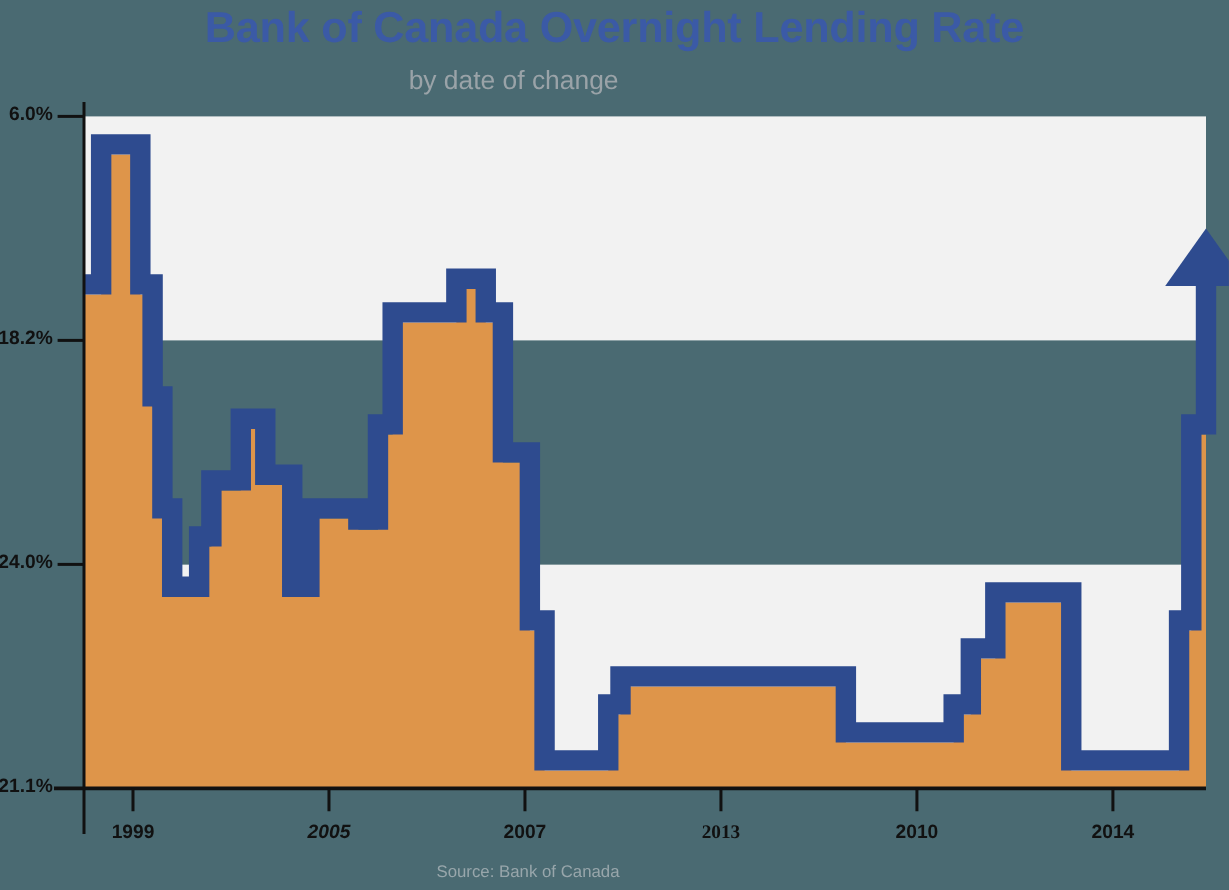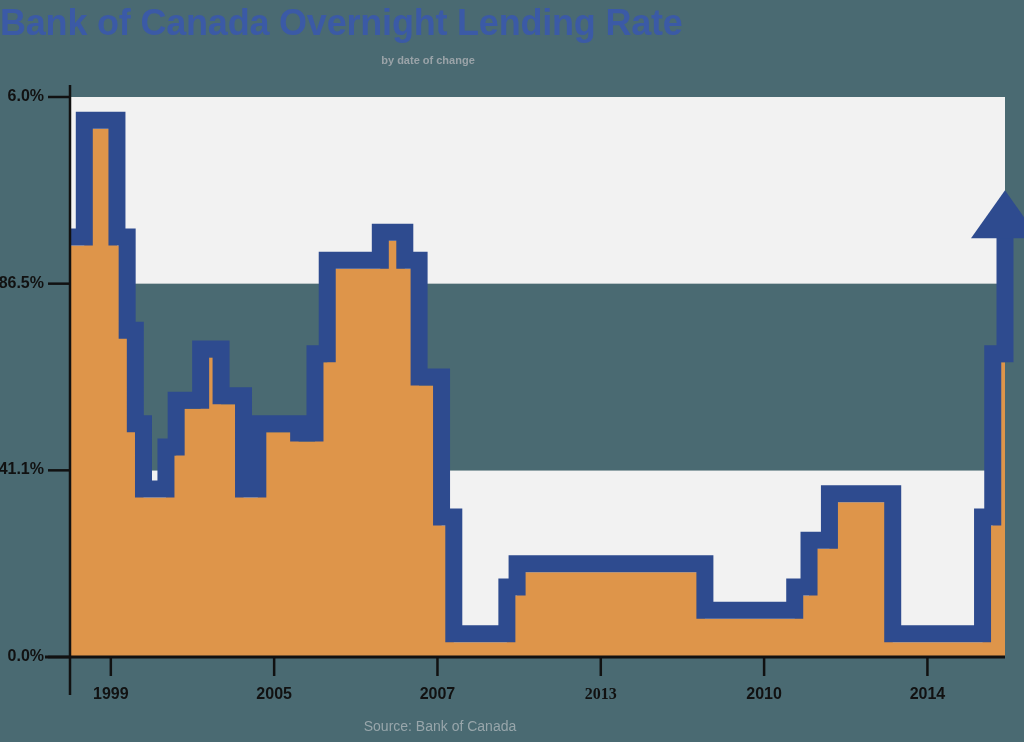--- a/index.html
+++ b/index.html
@@ -20,34 +20,35 @@
     left: 0; top: 0;
     width: 1024px;
     height: 742px;
   }
 
   .chart-title {
     position: absolute;
     left: 0;
     top: 2px;
     width: 1024px;
+    text-align: center;
     font-size: 36px;
     font-weight: bold;
     color: #3b5aa6;
     letter-spacing: -0.2px;
     white-space: nowrap;
   }
   .chart-subtitle {
     position: absolute;
     left: 0;
     top: 54px;
     width: 856px;
     text-align: center;
-    font-size: 11px;
-    font-weight: bold;
+    font-size: 22px;
+    font-weight: normal;
     color: #9aa3a8;
     white-space: nowrap;
   }
   .chart-source {
     position: absolute;
     left: 0;
     top: 718px;
     width: 880px;
     text-align: center;
     font-size: 14px;
@@ -112,28 +113,28 @@
         <line x1="110.82969432314394" y1="657" x2="110.82969432314394" y2="676" stroke="#111111" stroke-width="2.5"></line>
         <line x1="274.1484716157197" y1="657" x2="274.1484716157197" y2="676" stroke="#111111" stroke-width="2.5"></line>
         <line x1="437.46724890829546" y1="657" x2="437.46724890829546" y2="676" stroke="#111111" stroke-width="2.5"></line>
         <line x1="600.7860262008713" y1="657" x2="600.7860262008713" y2="676" stroke="#111111" stroke-width="2.5"></line>
         <line x1="764.1048034934471" y1="657" x2="764.1048034934471" y2="676" stroke="#111111" stroke-width="2.5"></line>
         <line x1="927.4235807860229" y1="657" x2="927.4235807860229" y2="676" stroke="#111111" stroke-width="2.5"></line>
       </g>
   </svg>
 
   <div id="ytick-layer">
-      <div class="ytick-label" style="right: 980px; top: 647px;">0.0%</div>
-      <div class="ytick-label" style="right: 980px; top: 460.333px;">41.1%</div>
-      <div class="ytick-label" style="right: 980px; top: 273.667px;">86.5%</div>
+      <div class="ytick-label" style="right: 980px; top: 647px;">21.1%</div>
+      <div class="ytick-label" style="right: 980px; top: 460.333px;">24.0%</div>
+      <div class="ytick-label" style="right: 980px; top: 273.667px;">18.2%</div>
       <div class="ytick-label" style="right: 980px; top: 87px;">6.0%</div>
     </div>
   <div id="xtick-layer">
       <div class="xtick-label" style="left: 70.8297px; top: 685px;">1999</div>
-      <div class="xtick-label" style="left: 234.148px; top: 685px;">2005</div>
+      <div class="xtick-label" style="left: 234.148px; top: 685px; font-style: italic;">2005</div>
       <div class="xtick-label" style="left: 397.467px; top: 685px;">2007</div>
       <div class="xtick-label" style="left: 560.786px; top: 685px; font-family: Liberation Serif, serif;">2013</div>
       <div class="xtick-label" style="left: 724.105px; top: 685px;">2010</div>
       <div class="xtick-label" style="left: 887.424px; top: 685px;">2014</div>
     </div>
 
   <div class="chart-source">Source: Bank of Canada</div>
 </div>
 
 </body></html>

